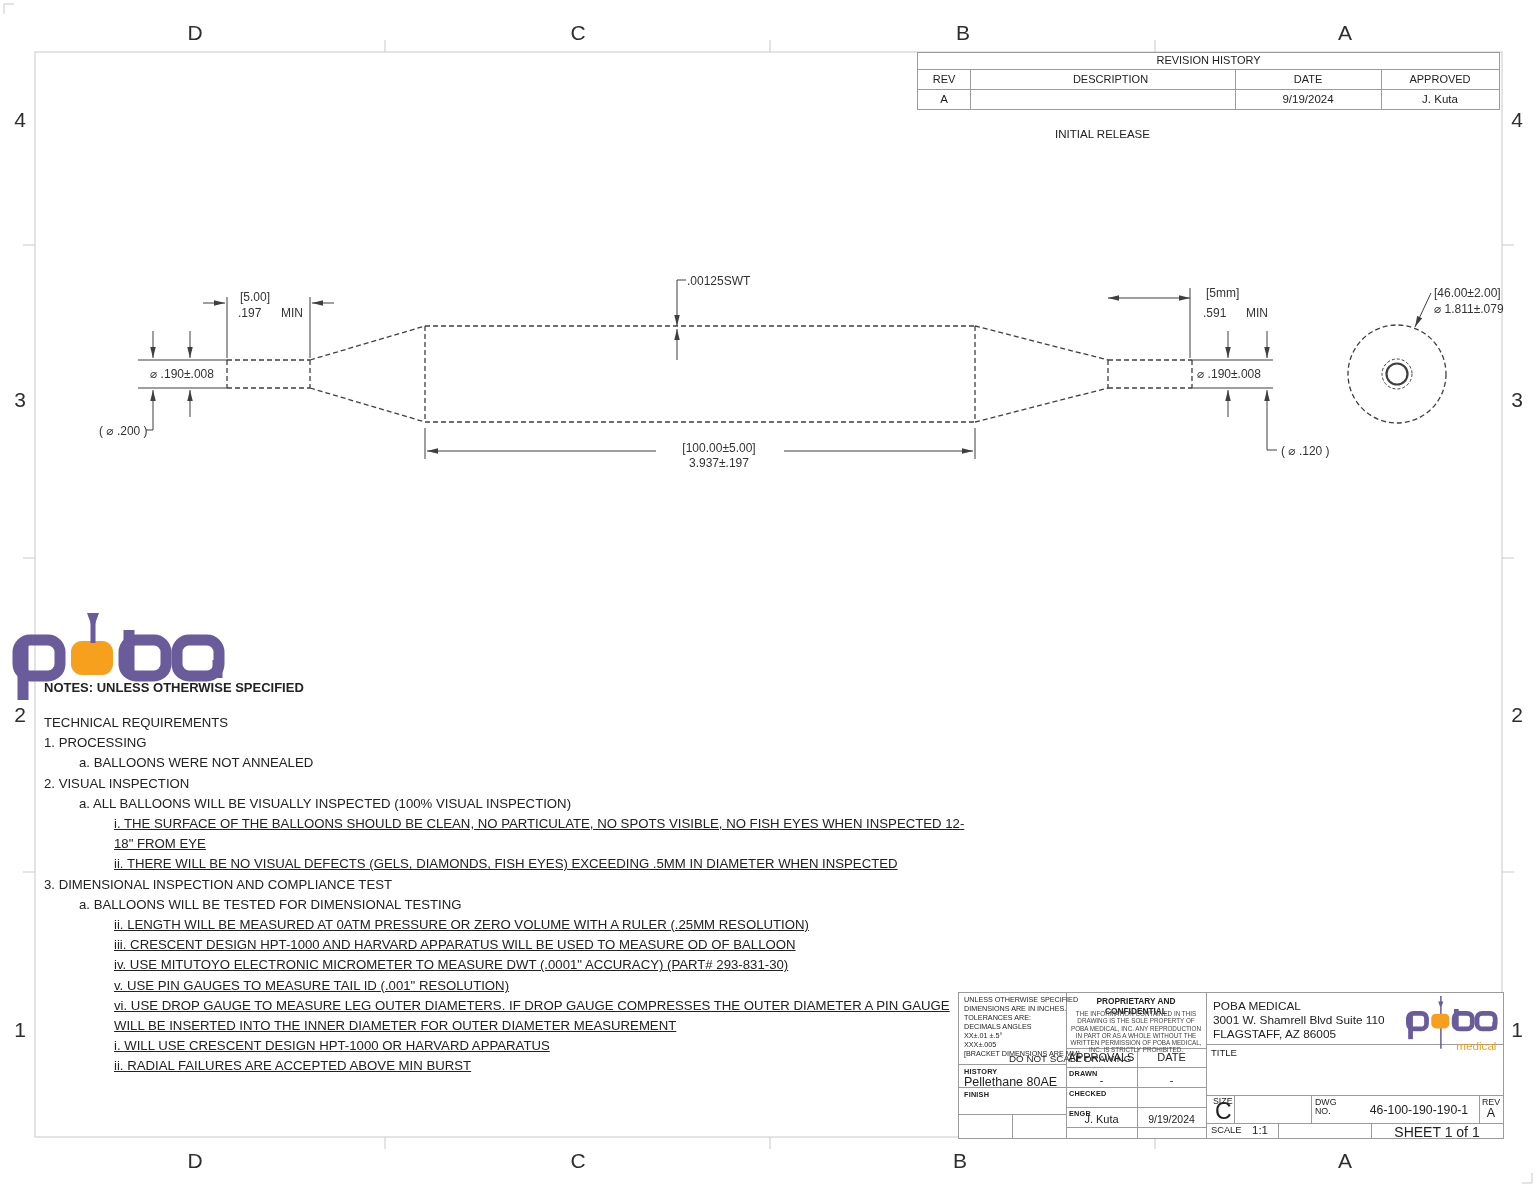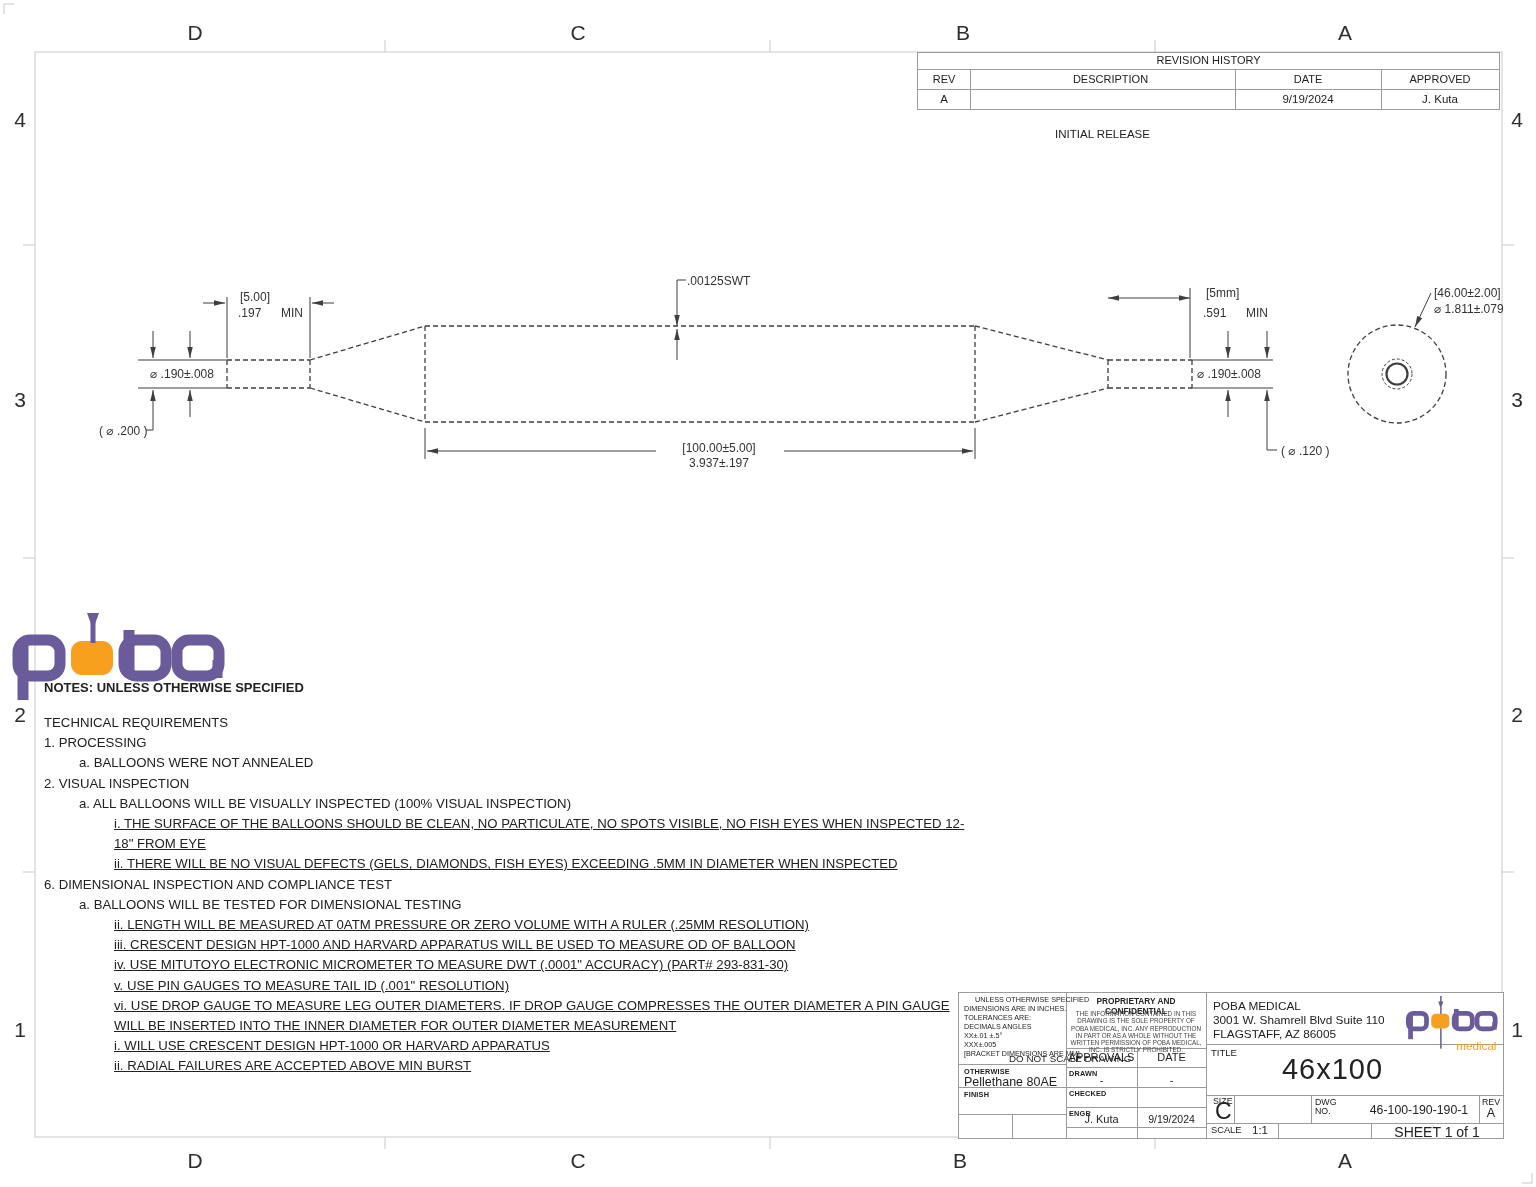--- a/index.html
+++ b/index.html
@@ -140,21 +140,21 @@
   <div id="notes-heading">NOTES: UNLESS OTHERWISE SPECIFIED</div>
   <div id="notes-list">
     <div class="nl i0">TECHNICAL REQUIREMENTS</div>
     <div class="nl i0">1. PROCESSING</div>
     <div class="nl i1">a. BALLOONS WERE NOT ANNEALED</div>
     <div class="nl i0">2. VISUAL INSPECTION</div>
     <div class="nl i1">a. ALL BALLOONS WILL BE VISUALLY INSPECTED (100% VISUAL INSPECTION)</div>
     <div class="nl i2">i. THE SURFACE OF THE BALLOONS SHOULD BE CLEAN, NO PARTICULATE, NO SPOTS VISIBLE, NO FISH EYES WHEN INSPECTED 12-</div>
     <div class="nl i2">18" FROM EYE</div>
     <div class="nl i2">ii. THERE WILL BE NO VISUAL DEFECTS (GELS, DIAMONDS, FISH EYES) EXCEEDING .5MM IN DIAMETER WHEN INSPECTED</div>
-    <div class="nl i0">6. DIMENSIONAL INSPECTION AND COMPLIANCE TEST</div>
+    <div class="nl i0">3. DIMENSIONAL INSPECTION AND COMPLIANCE TEST</div>
     <div class="nl i1">a. BALLOONS WILL BE TESTED FOR DIMENSIONAL TESTING</div>
     <div class="nl i2">ii. LENGTH WILL BE MEASURED AT 0ATM PRESSURE OR ZERO VOLUME WITH A RULER (.25MM RESOLUTION)</div>
     <div class="nl i2">iii. CRESCENT DESIGN HPT-1000 AND HARVARD APPARATUS WILL BE USED TO MEASURE OD OF BALLOON</div>
     <div class="nl i2">iv. USE MITUTOYO ELECTRONIC MICROMETER TO MEASURE DWT (.0001" ACCURACY) (PART# 293-831-30)</div>
     <div class="nl i2">v. USE PIN GAUGES TO MEASURE TAIL ID (.001" RESOLUTION)</div>
     <div class="nl i2">vi. USE DROP GAUGE TO MEASURE LEG OUTER DIAMETERS. IF DROP GAUGE COMPRESSES THE OUTER DIAMETER A PIN GAUGE</div>
     <div class="nl i2">WILL BE INSERTED INTO THE INNER DIAMETER FOR OUTER DIAMETER MEASUREMENT</div>
     <div class="nl i2">i. WILL USE CRESCENT DESIGN HPT-1000 OR HARVARD APPARATUS</div>
     <div class="nl i2">ii. RADIAL FAILURES ARE ACCEPTED ABOVE MIN BURST</div>
   </div>
@@ -192,30 +192,30 @@
     <div class="vl" style="left:178px;top:55px;height:90px;"></div>
     <div class="hl" style="top:51px;left:247px;width:297px;"></div>
     <div class="hl" style="top:102px;left:247px;width:297px;"></div>
     <div class="hl" style="top:130px;left:247px;width:297px;"></div>
     <div class="vl" style="left:275px;top:102px;height:28px;"></div>
     <div class="vl" style="left:352px;top:102px;height:28px;"></div>
     <div class="vl" style="left:520px;top:102px;height:28px;"></div>
     <div class="vl" style="left:319px;top:130px;height:15px;"></div>
     <div class="vl" style="left:412px;top:130px;height:15px;"></div>
 
-    <div class="t tol-line" style="left:16px;top:3px;text-align:right;">UNLESS OTHERWISE SPECIFIED</div>
+    <div class="t tol-line" style="left:5px;top:3px;text-align:right;">UNLESS OTHERWISE SPECIFIED</div>
     <div class="t tol-line" style="left:5px;top:12px;">DIMENSIONS ARE IN INCHES.</div>
     <div class="t tol-line" style="left:5px;top:21px;">TOLERANCES ARE:</div>
     <div class="t tol-line" style="left:5px;top:30px;">   DECIMALS  ANGLES</div>
     <div class="t tol-line" style="left:5px;top:39px;">   XX±.01    ±.5°</div>
     <div class="t tol-line" style="left:5px;top:48px;">   XXX±.005</div>
     <div class="t tol-line" style="left:5px;top:57px;">[BRACKET DIMENSIONS ARE MM]</div>
     <div class="t" style="left:4px;top:59px;font-size:9.8px;top:60px;padding-left:46px;">DO NOT SCALE DRAWING</div>
 
-    <div class="t lbl" style="left:5px;top:74px;">OTHERWISE</div>
+    <div class="t lbl" style="left:5px;top:74px;">HISTORY</div>
     <div class="t" style="left:5px;top:82px;font-size:12.5px;">Pellethane 80AE</div>
     <div class="t lbl" style="left:5px;top:97px;">FINISH</div>
 
     <div class="t ctr" style="left:110px;top:3px;width:134px;font-size:8.3px;font-weight:700;white-space:normal;">PROPRIETARY AND CONFIDENTIAL</div>
     <div class="t ctr" style="left:111px;top:17px;width:132px;font-size:6.3px;line-height:7.3px;white-space:normal;color:#444;">THE INFORMATION CONTAINED IN THIS DRAWING IS THE SOLE PROPERTY OF POBA MEDICAL, INC. ANY REPRODUCTION IN PART OR AS A WHOLE WITHOUT THE WRITTEN PERMISSION OF POBA MEDICAL, INC. IS STRICTLY PROHIBITED.</div>
 
     <div class="t ctr" style="left:107px;top:58px;width:71px;font-size:11px;">APPROVALS</div>
     <div class="t ctr" style="left:178px;top:58px;width:69px;font-size:11px;">DATE</div>
     <div class="t lbl" style="left:110px;top:76px;">DRAWN</div>
     <div class="t ctr" style="left:107px;top:81px;width:71px;font-size:11px;">-</div>
@@ -235,21 +235,20 @@
       <rect x="57" y="31" width="42" height="34" rx="11" fill="#f6a01e"></rect>
       <polygon points="73,3 85,3 81,14 77,14" fill="#6a5b9b"></polygon>
       <rect x="110" y="30" width="42" height="36" rx="12" fill="none" stroke="#6a5b9b" stroke-width="11"></rect>
       <rect x="109.5" y="20" width="11" height="46" fill="#6a5b9b"></rect>
       <rect x="163" y="30" width="42" height="36" rx="12" fill="none" stroke="#6a5b9b" stroke-width="11"></rect>
       <rect x="198.5" y="50" width="10" height="18" fill="#6a5b9b"></rect>
       <text x="208" y="114" font-size="27" fill="#f6a01e" text-anchor="end">medical</text>
     </svg>
 
     <div class="t" style="left:252px;top:54px;font-size:9.5px;">TITLE</div>
-    <div class="t ctr" style="left:247px;top:60px;width:253px;font-size:29px;letter-spacing:1px;">46x100</div>
 
     <div class="t" style="left:254px;top:103px;font-size:8.8px;">SIZE</div>
     <div class="t" style="left:256px;top:105px;font-size:23px;">C</div>
     <div class="t" style="left:356px;top:104px;font-size:8.8px;">DWG</div>
     <div class="t" style="left:356px;top:113px;font-size:8.8px;">NO.</div>
     <div class="t ctr" style="left:400px;top:110px;width:120px;font-size:12.3px;">46-100-190-190-1</div>
     <div class="t" style="left:523px;top:104px;font-size:8.8px;">REV</div>
     <div class="t ctr" style="left:520px;top:113px;width:24px;font-size:12.5px;">A</div>
 
     <div class="t" style="left:252px;top:132px;font-size:9.3px;">SCALE</div>

